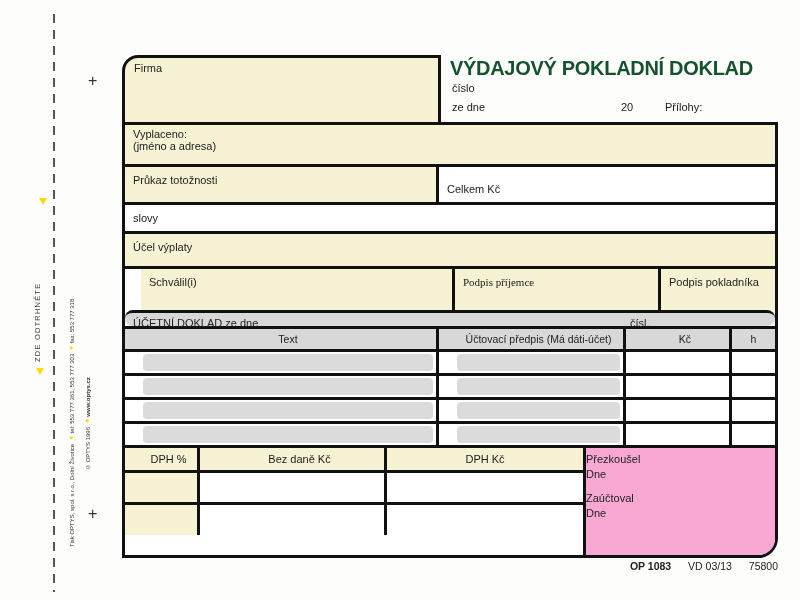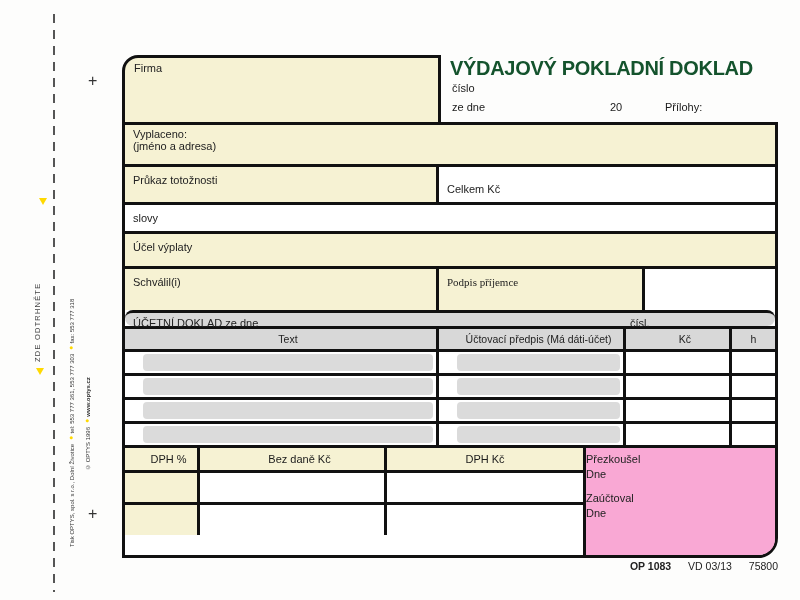--- a/index.html
+++ b/index.html
@@ -22,40 +22,40 @@
 
   
   .firma-box { position:absolute; left:122px; top:55px; width:319px; height:70px;
     background:#F6F2D3; border:3px solid #111; border-radius:16px 0 0 0; }
   .firma-box .lbl { padding:4px 9px; font-size:11px; }
 
   .hdr-right { position:absolute; left:450px; top:57px; width:326px; height:64px; }
   .doc-title { position:absolute; left:0; top:0; font-size:20px; font-weight:bold; letter-spacing:-0.3px; white-space:nowrap; color:#14532d; }
   .hdr-cislo { position:absolute; left:2px; top:25px; font-size:11px; }
   .hdr-zedne { position:absolute; left:2px; top:44px; font-size:11px; }
-  .hdr-20 { position:absolute; left:160px; top:44px; font-size:11px; }
+  .hdr-20 { position:absolute; left:171px; top:44px; font-size:11px; }
   .hdr-prilohy { position:absolute; left:215px; top:44px; font-size:11px; }
 
   .form-body { position:absolute; left:122px; top:122px; width:656px; height:436px;
     border:3px solid #111; border-radius:0 0 20px 0; background:#fff;
     display:flex; flex-direction:column; }
   .row { display:flex; width:100%; }
   .bt { border-top:3px solid #111; }
   .cell { position:relative; }
   .br { border-right:3px solid #111;padding-left:15px; }
   .yellow { background:#F6F2D3; }
   .gray { background:#D8D8D8; }
   .lbl { font-size:11px; color:#222; }
   .pad { padding:3px 8px; }
 
   .r-vyplaceno { height:40px; }
   .r-prukaz { height:40px; }
   .r-slovy { height:30px; background:#fff; }
   .r-ucel { height:36px; }
-  .r-schvalil { height:46px; }
+  .r-schvalil { height:46px;padding-left:16px; }
   .r-ucetni { height:16px;border-radius:11px; }
   .r-thead { height:23px; }
   .r-data { height:25px; }
   .r-dph { height:114px; }
 
   .w-main { width:314px; }
   .w-ucto { width:187px; }
   .w-kc { width:106px; }
   .w-h { flex:1; }
   .w-podpis { width:206px;font-family:Liberation Serif, serif; }
@@ -147,20 +147,23 @@
       <div class="pad"><span class="lbl">Účel výplaty</span></div>
     </div>
 
     <div class="row r-schvalil bt">
       <div class="cell w-main br yellow pad">
         <span class="lbl">Schválil(i)</span>
       </div>
       <div class="cell w-podpis br yellow pad">
         <span class="lbl">Podpis příjemce</span>
       </div>
+      <div class="cell w-podpis2 yellow pad">
+        <span class="lbl">Podpis pokladníka</span>
+      </div>
     </div>
 
     <div class="row r-ucetni bt gray cell">
       <span class="lbl" style="padding:4px 8px;">ÚČETNÍ DOKLAD ze dne</span>
       <span class="cisl lbl">čísl.</span>
     </div>
 
     <div class="row r-thead bt">
       <div class="cell w-main br gray thc">Text</div>
       <div class="cell w-ucto br gray thc">Účtovací předpis (Má dáti-účet)</div>

